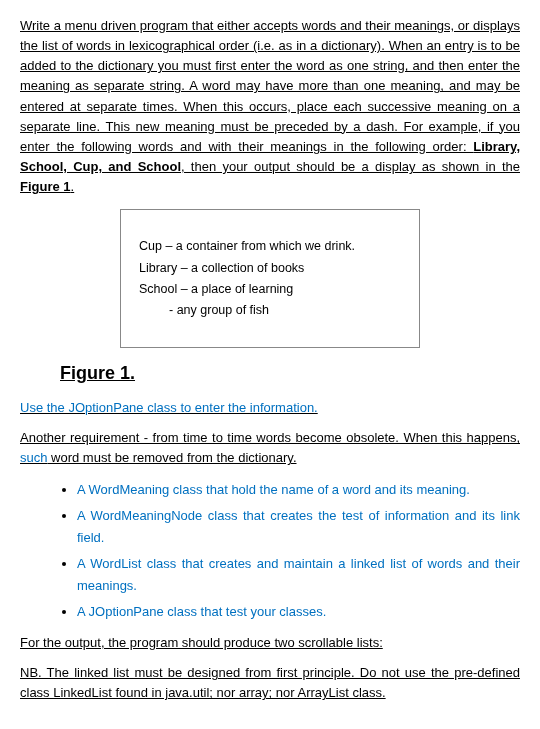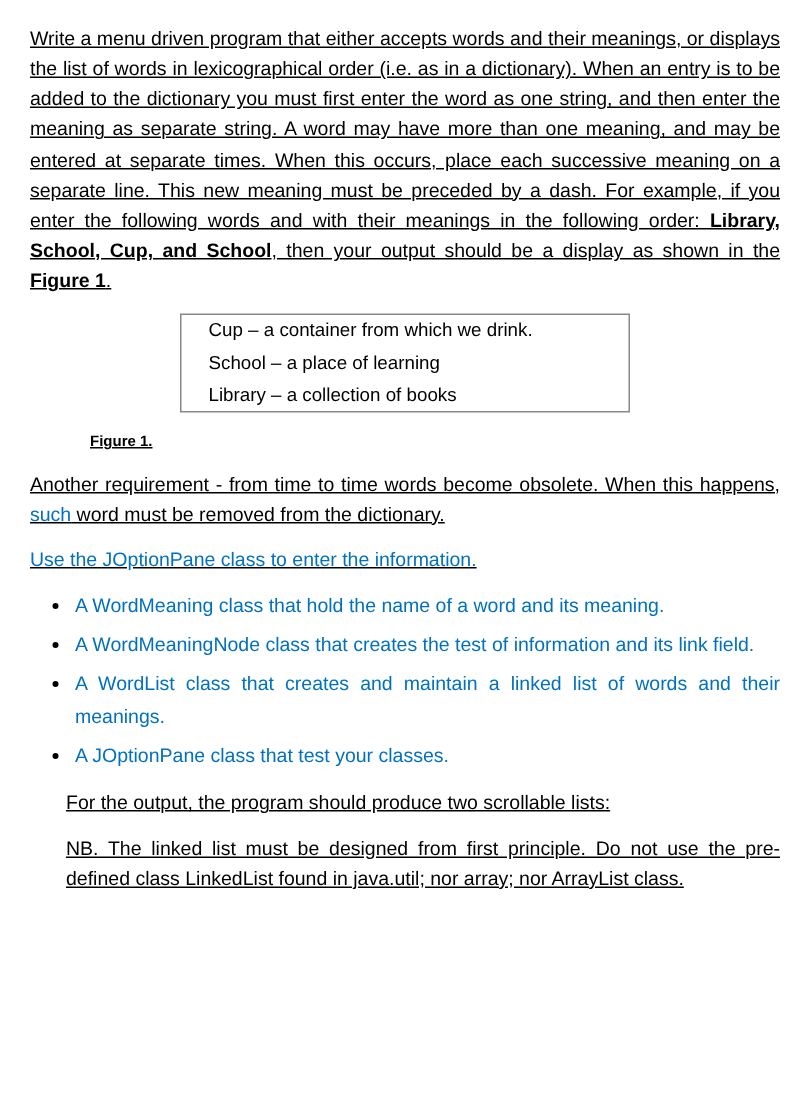--- a/index.html
+++ b/index.html
@@ -25,70 +25,71 @@
       text-decoration: underline;
     }
     .highlight {
       color: #0070c0;
     }
     .bold {
       font-weight: bold;
     }
     .figure-box {
       border: 1px solid #888;
-      padding: 0 18px;
+      padding: 26px 18px;
       margin: 12px auto;
       width: 300px;
       font-size: 12.5px;
       line-height: 1.7;
     }
     .figure-box .indent {
       margin-left: 30px;
     }
     .figure-label {
       margin: 8px 0 12px 40px;
-      font-size: 10px;
+      font-size: 18px;
     }
     .bullet-list {
       margin: 4px 0 8px 30px;
       line-height: 1.7;
     }
     .bullet-list li {
       margin-bottom: 4px;
+      margin-left: 27px;
     }
     .section-gap {
       margin-top: 10px;
-      margin-left: 24px;
     }
   </style>
 </head>
 <body>
 
 <div class="main-text">
 
   <p>
     <span>Write a menu driven program that either accepts words and their meanings, or displays the list of words in lexicographical order (i.e. as in a dictionary). When an entry is to be added to the dictionary you must first enter the word as one string, and then enter the meaning as separate string. A word may have more than one meaning, and may be entered at separate times. When this occurs, place each successive meaning on a separate line. This new meaning must be preceded by a dash. For example, if you enter the following words and with their meanings in the following order: </span><span class="bold">Library, School, Cup, and School</span><span>, then your output should be a display as shown in the </span><span class="bold">Figure 1</span><span>.</span>
   </p>
 
   <div class="figure-box">
     <div>Cup – a container from which we drink.</div>
+    <div>Library – a collection of books</div>
     <div>School – a place of learning</div>
-    <div>Library – a collection of books</div>
+    <div class="indent">- any group of fish</div>
   </div>
 
   <p class="figure-label">
     <span class="bold">Figure 1.</span>
   </p>
 
   <p>
-    <span>Another requirement - from time to time words become obsolete. When this happens, </span><span class="highlight">such</span><span> word must be removed from the dictionary.</span>
+    <span class="highlight">Use the JOptionPane class to enter the information.</span>
   </p>
 
   <p>
-    <span class="highlight">Use the JOptionPane class to enter the information.</span>
+    <span>Another requirement - from time to time words become obsolete. When this happens, </span><span class="highlight">such</span><span> word must be removed from the dictionary.</span>
   </p>
 
 
   <ul class="bullet-list">
     <li>
       <span class="highlight">A WordMeaning class that hold the name of a word and its meaning.</span>
     </li>
     <li>
       <span class="highlight">A WordMeaningNode class that creates the test of information and its link field.</span>
     </li>

